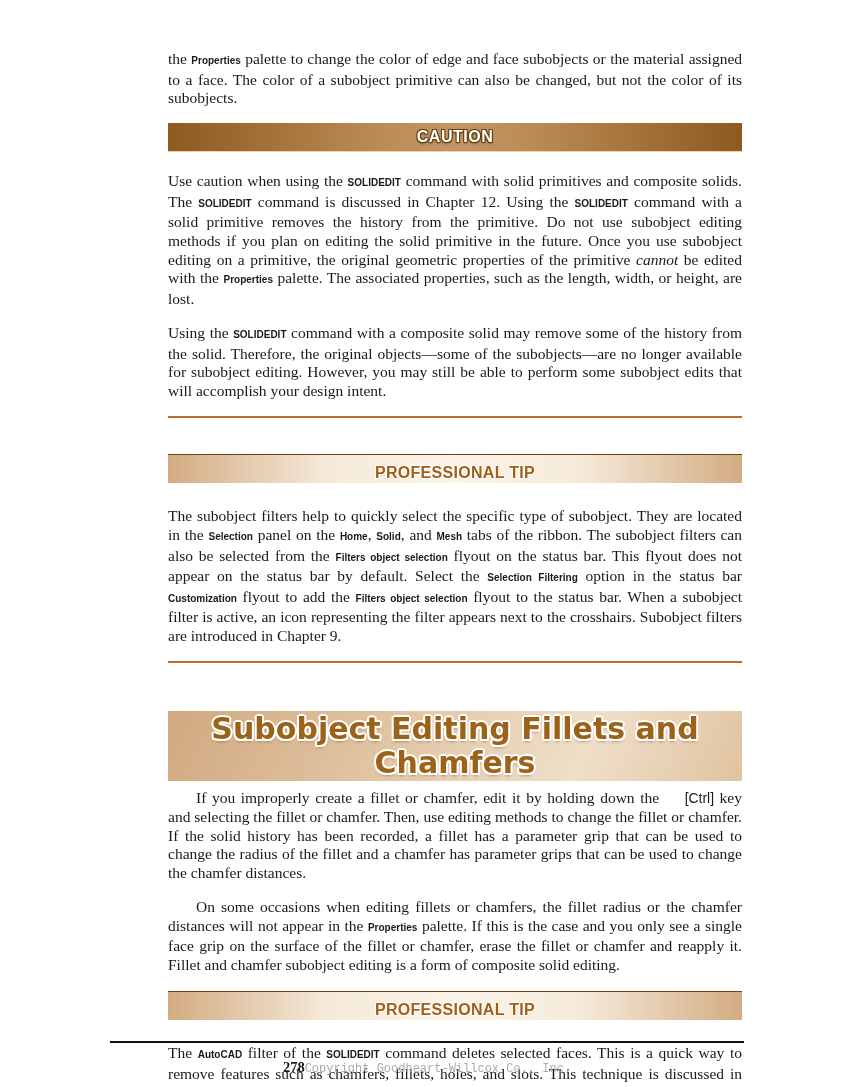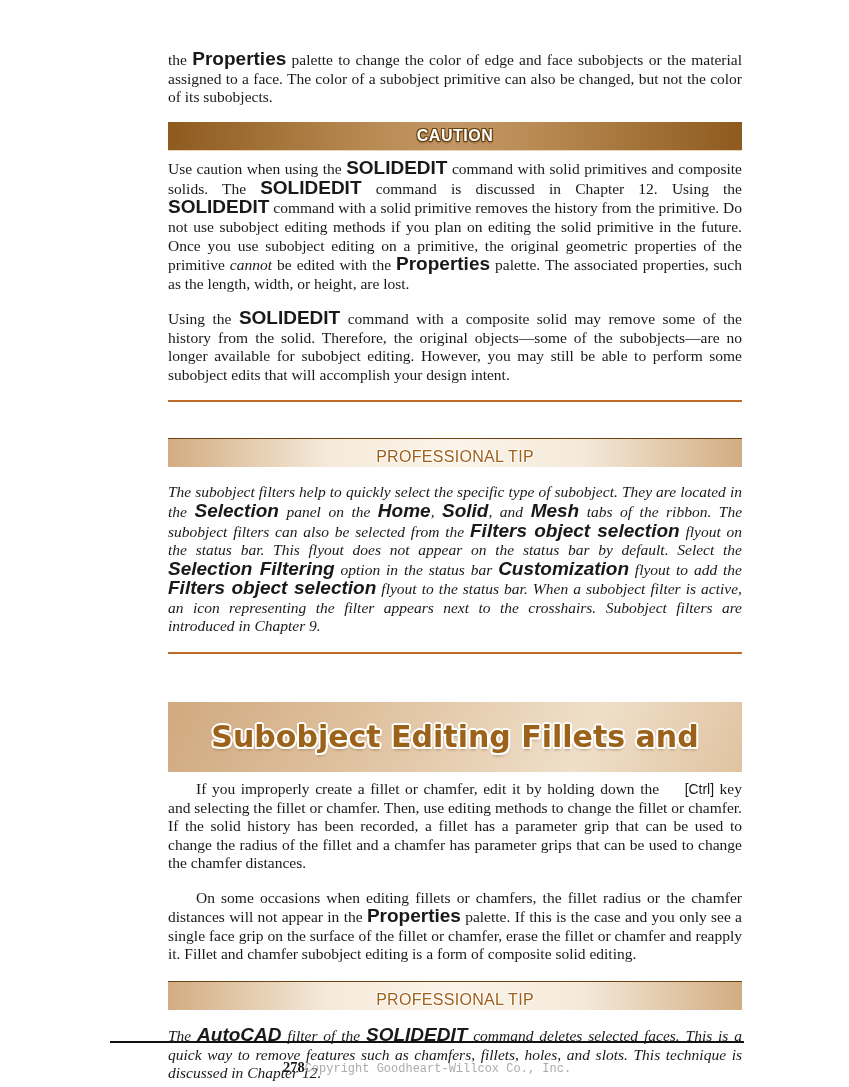--- a/index.html
+++ b/index.html
@@ -3,63 +3,63 @@
 <meta charset="utf-8">
 <style>
   html,body { margin:0; padding:0; background:#ffffff; }
   .page {
     position:relative; width:849px; height:1087px; background:#ffffff;
     font-family:"Liberation Serif", serif; color:#191919; overflow:hidden;
   }
   .column { position:absolute; left:168px; top:0; width:574px; }
 
   .body-text { font-size:15.5px; line-height:18.6px; text-align:justify; }
-  .body-text span.b { font-family:"Liberation Sans", sans-serif; font-weight:700; font-size:19px; }
+  .body-text span.b { font-family:"Liberation Sans", sans-serif; font-weight:700; font-size:10px; }
   .body-text span.i { font-style:italic; }
   .body-text span.k { font-family:"Liberation Sans", sans-serif; font-size:13.9px;margin-left:20px; }
   .indent { text-indent:28px; }
 
   .intro { margin-top:50px; }
 
   .caution-banner {
     height:28px;
     display:flex; align-items:center; justify-content:center;
     background:linear-gradient(90deg, var(--caution-dark,#8E5A1E) 0%, #B98B54 36%,
                var(--caution-light,#C49666) 50%, #B98B54 64%, var(--caution-dark,#8E5A1E) 100%);
     border-bottom:1px solid #E9D5B5;
   }
   .caution-label {
     font-family:"Liberation Sans", sans-serif; font-weight:700; font-size:16px;
     color:#ffffff; letter-spacing:0.5px;
     text-shadow:-1px -1px 0 #63400F, 1px -1px 0 #63400F, -1px 1px 0 #63400F,
                  1px 1px 0 #63400F, 0 2px 2px rgba(60,35,0,.45);
   }
-  .caution-p1 { margin-top:8px; }
+  .caution-p1 { margin-top:20px; }
   .caution-p2 { }
 
   .rule { height:2.5px; background:var(--rule,#BE6A28); }
   .rule-1 { margin-top:4px; }
   .rule-2 { margin-top:5px; }
   .rule-3 { margin-top:4px; }
 
   .tip-banner {
     height:28px; display:flex; align-items:center; justify-content:center;
     background:linear-gradient(90deg, var(--tip-tan,#D3AC82) 0%, #F5EADA 28%,
                var(--tip-cream,#FBF4E9) 50%, #F5EADA 72%, var(--tip-tan,#D3AC82) 100%);
     border-top:1px solid #6E4312;
   }
   .tip-banner-1 { margin-top:36px; }
   .tip-banner-2 { margin-top:17px; }
   .tip-label {
-    font-family:"Liberation Sans", sans-serif; font-weight:400; font-size:16px;
+    font-family:"Liberation Sans", sans-serif; font-weight:700; font-size:16px;
     color:#A05E17; letter-spacing:0.3px;
     text-shadow:-1px 0 0 #fff, 1px 0 0 #fff, 0 -1px 0 #fff, 0 1px 0 #fff;
     margin-top:8px;
   }
-  .tip-p { margin-top:16px;font-style:italic; }
+  .tip-p { margin-top:24px; }
 
   .heading-banner {
     margin-top:48px; height:70px;
     display:flex; flex-direction:column; align-items:center; justify-content:center;
     background:linear-gradient(115deg, var(--heading-tan,#D0A97F) 0%, #E2C6A5 40%,
                #EFDFC9 72%, #E0C3A0 100%);
   }
   .heading-line {
     font-family:"DejaVu Sans", sans-serif; font-weight:700; font-size:30px;
     line-height:34px; color:var(--heading-text,#9C621A); text-align:center;
@@ -97,20 +97,21 @@
     <div class="rule rule-1"></div>
 
     <div class="tip-banner tip-banner-1">
       <span class="tip-label">PROFESSIONAL TIP</span>
     </div>
     <p class="body-text tip-p"><span>The subobject filters help to quickly select the specific type of subobject. They are located in the </span><span class="b">Selection</span><span> panel on the </span><span class="b">Home</span><span>, </span><span class="b">Solid</span><span>, and </span><span class="b">Mesh</span><span> tabs of the ribbon. The subobject filters can also be selected from the </span><span class="b">Filters object selection</span><span> flyout on the status bar. This flyout does not appear on the status bar by default. Select the </span><span class="b">Selection Filtering</span><span> option in the status bar </span><span class="b">Customization</span><span> flyout to add the </span><span class="b">Filters object selection</span><span> flyout to the status bar. When a subobject filter is active, an icon representing the filter appears next to the crosshairs. Subobject filters are introduced in Chapter 9.</span></p>
     <div class="rule rule-2"></div>
 
     <div class="heading-banner">
       <div class="heading-line">Subobject Editing Fillets and</div>
+      <div class="heading-line">Chamfers</div>
     </div>
     <p class="body-text indent section-p1"><span>If you improperly create a fillet or chamfer, edit it by holding down the </span><span class="k">[Ctrl]</span><span> key and selecting the fillet or chamfer. Then, use editing methods to change the fillet or chamfer. If the solid history has been recorded, a fillet has a parameter grip that can be used to change the radius of the fillet and a chamfer has parameter grips that can be used to change the chamfer distances.</span></p>
     <p class="body-text indent" style="margin-top:0;"><span>On some occasions when editing fillets or chamfers, the fillet radius or the chamfer distances will not appear in the </span><span class="b">Properties</span><span> palette. If this is the case and you only see a single face grip on the surface of the fillet or chamfer, erase the fillet or chamfer and reapply it. Fillet and chamfer subobject editing is a form of composite solid editing.</span></p>
 
     <div class="tip-banner tip-banner-2">
       <span class="tip-label">PROFESSIONAL TIP</span>
     </div>
     <p class="body-text tip-p"><span>The </span><span class="b">AutoCAD</span><span> filter of the </span><span class="b">SOLIDEDIT</span><span> command deletes selected faces. This is a quick way to remove features such as chamfers, fillets, holes, and slots. This technique is discussed in Chapter 12.</span></p>
     <div class="rule rule-3"></div>
 

